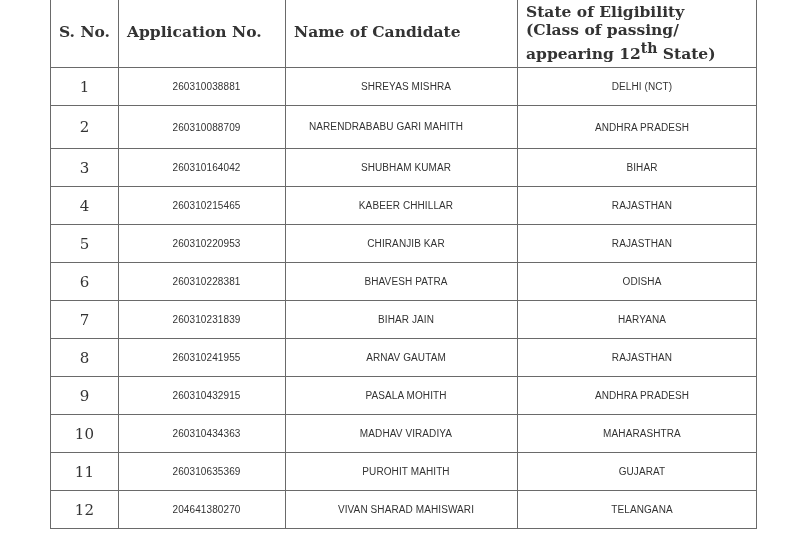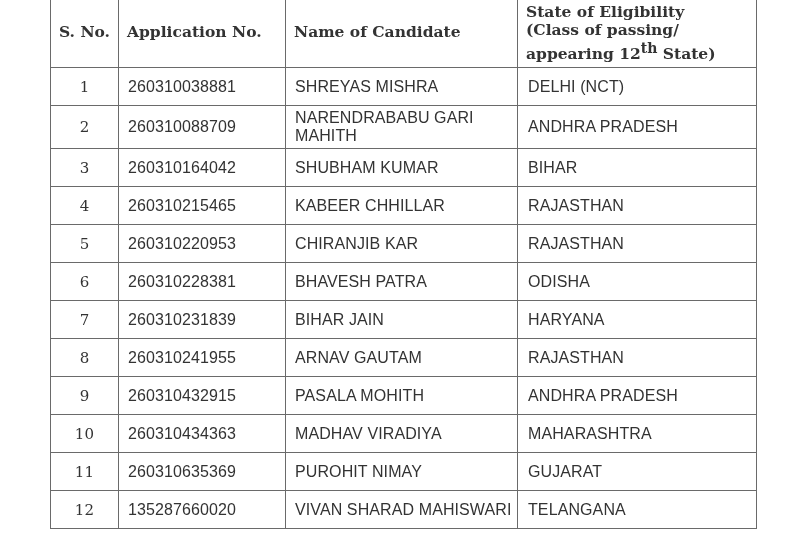--- a/index.html
+++ b/index.html
@@ -28,25 +28,26 @@
       text-align: left;
       height: 68px;
       padding-left: 8px;
       line-height: 18px;
     }
     th.sno { text-align: center; padding-left: 0; }
     th.elig { padding-top: 2px; }
     sup { font-size: 14px; vertical-align: 6px; }
     td {
       font-family: "Liberation Sans", "DejaVu Sans", sans-serif;
-      font-size: 16px;
+      font-size: 10px;
       height: 37px;
       padding-left: 9px;
       color: #333333;
       letter-spacing: 0.1px;
+      text-align: center;
     }
     td.sno {
       font-family: "DejaVu Serif", "Liberation Serif", serif;
       font-size: 15px;
       text-align: center;
       padding-left: 0;
     }
     td.name2 { line-height: 18px; }
     td.state { padding-left: 10px; }
   </style>
@@ -130,24 +131,24 @@
       </tr>
       <tr>
         <td class="sno">10</td>
         <td>260310434363</td>
         <td>MADHAV VIRADIYA</td>
         <td class="state">MAHARASHTRA</td>
       </tr>
       <tr>
         <td class="sno">11</td>
         <td>260310635369</td>
-        <td>PUROHIT NIMAY</td>
+        <td>PUROHIT MAHITH</td>
         <td class="state">GUJARAT</td>
       </tr>
       <tr>
         <td class="sno">12</td>
-        <td>135287660020</td>
+        <td>204641380270</td>
         <td>VIVAN SHARAD MAHISWARI</td>
         <td class="state">TELANGANA</td>
       </tr>
     </tbody>
   </table>
 </div>
 
 </body></html>

